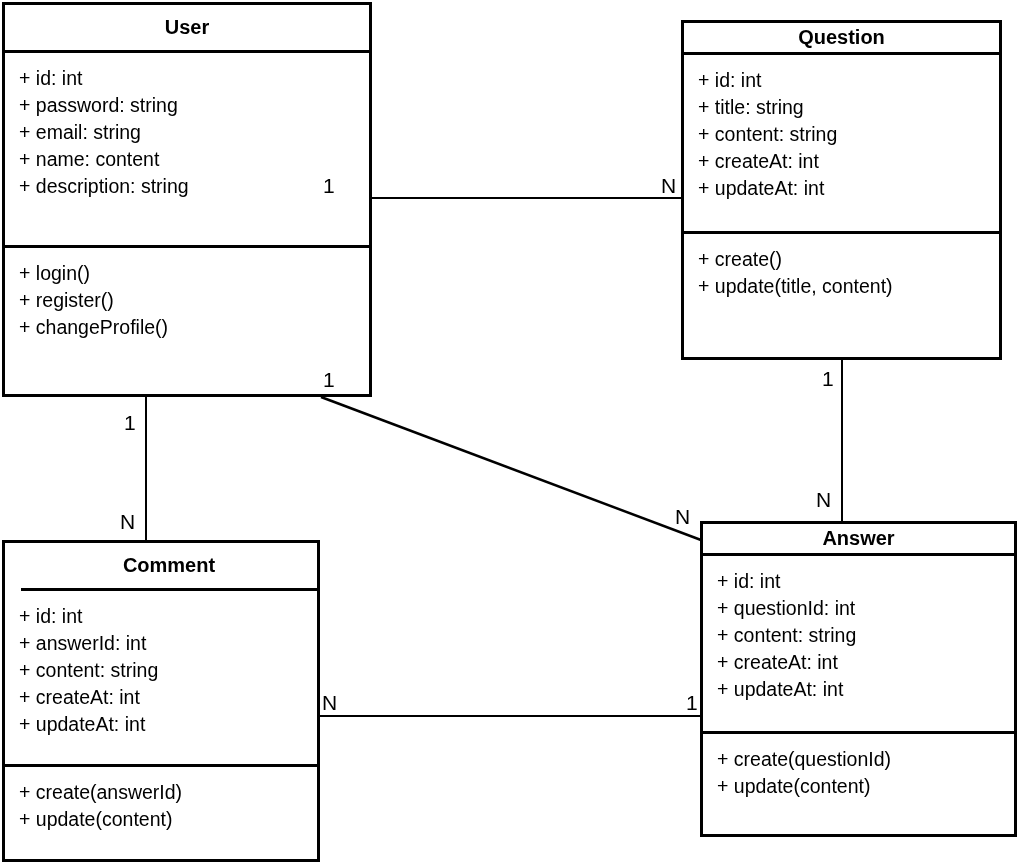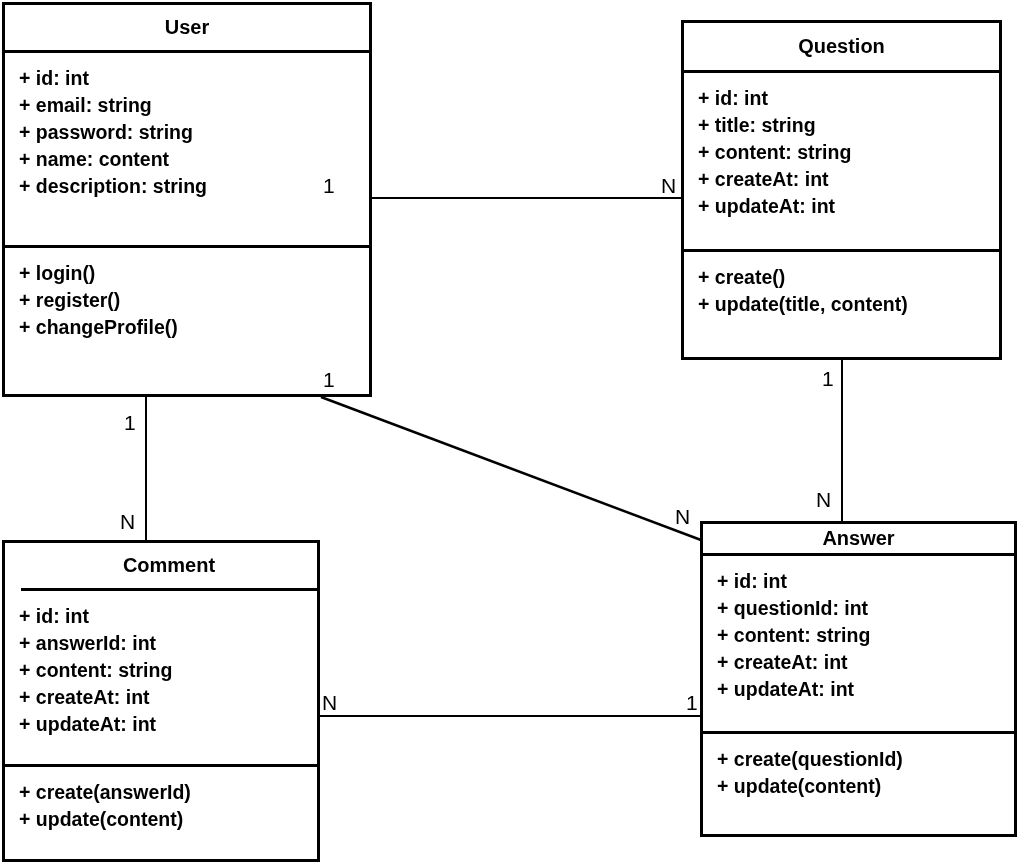--- a/index.html
+++ b/index.html
@@ -29,21 +29,20 @@
     font-weight: bold;
     font-size: 20px;
     color: #000000;
     display: flex;
     align-items: center;
     justify-content: center;
   }
   .uml-section {
     box-sizing: border-box;
     padding: 12px 30px 10px 14px;
-    font-weight: bold;
   }
   .uml-section.attrs {
     border-bottom: 3px solid #000000;
   }
   .uml-member {
     font-size: 19.5px;
     line-height: 27px;
     color: #000000;
     white-space: nowrap;
   }
@@ -96,34 +95,34 @@
   <div class="mult" style="left:816px; top:489px;">N</div>
 
   <div class="edge edge-h" style="left:320px; top:715px; width:381px;"></div>
   <div class="mult" style="left:322px; top:692px;">N</div>
   <div class="mult" style="left:686px; top:692px;">1</div>
 
   <div class="uml-class" style="left:2px; top:2px; width:370px; height:395px;">
     <div class="uml-header" style="height:48px;">User</div>
     <div class="uml-section attrs" style="height:195px;">
       <div class="uml-member">+ id: int</div>
+      <div class="uml-member">+ password: string</div>
       <div class="uml-member">+ email: string</div>
-      <div class="uml-member">+ password: string</div>
       <div class="uml-member">+ name: content</div>
       <div class="uml-member">+ description: string</div>
     </div>
     <div class="uml-section methods">
       <div class="uml-member">+ login()</div>
       <div class="uml-member">+ register()</div>
       <div class="uml-member">+ changeProfile()</div>
     </div>
   </div>
 
   <div class="uml-class" style="left:681px; top:20px; width:321px; height:340px;">
-    <div class="uml-header" style="height:50px;">Question</div>
+    <div class="uml-header" style="height:32px;">Question</div>
     <div class="uml-section attrs" style="height:179px;">
       <div class="uml-member">+ id: int</div>
       <div class="uml-member">+ title: string</div>
       <div class="uml-member">+ content: string</div>
       <div class="uml-member">+ createAt: int</div>
       <div class="uml-member">+ updateAt: int</div>
     </div>
     <div class="uml-section methods">
       <div class="uml-member">+ create()</div>
       <div class="uml-member">+ update(title, content)</div>

